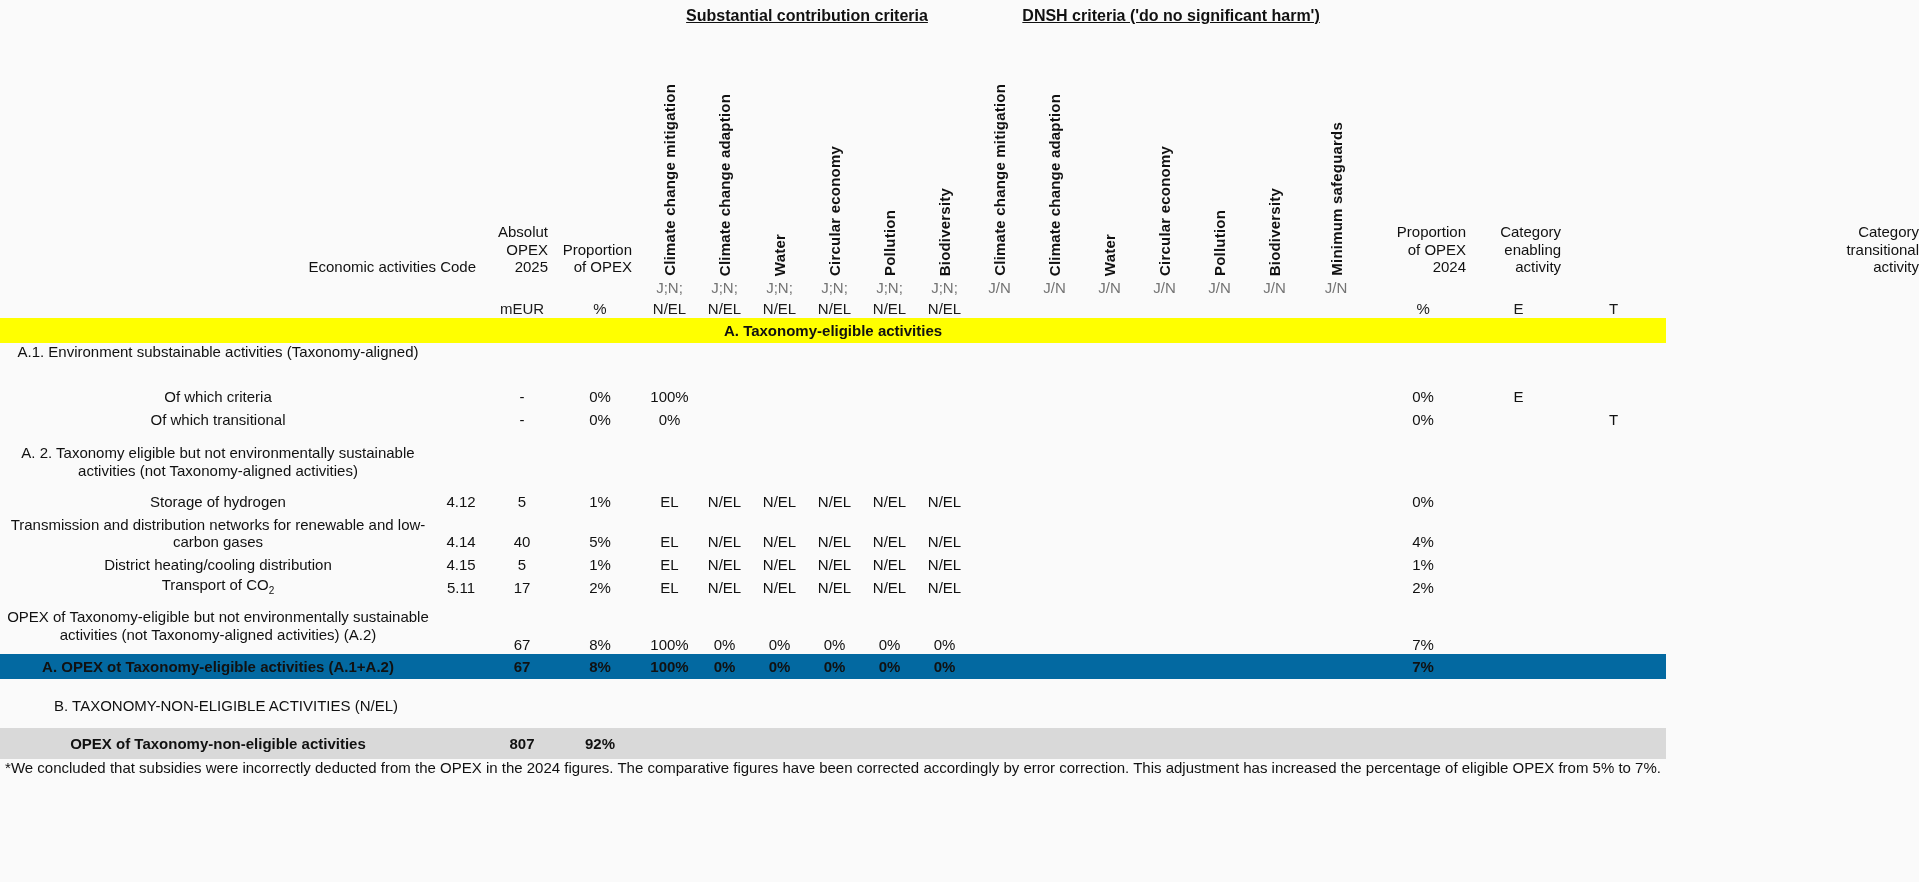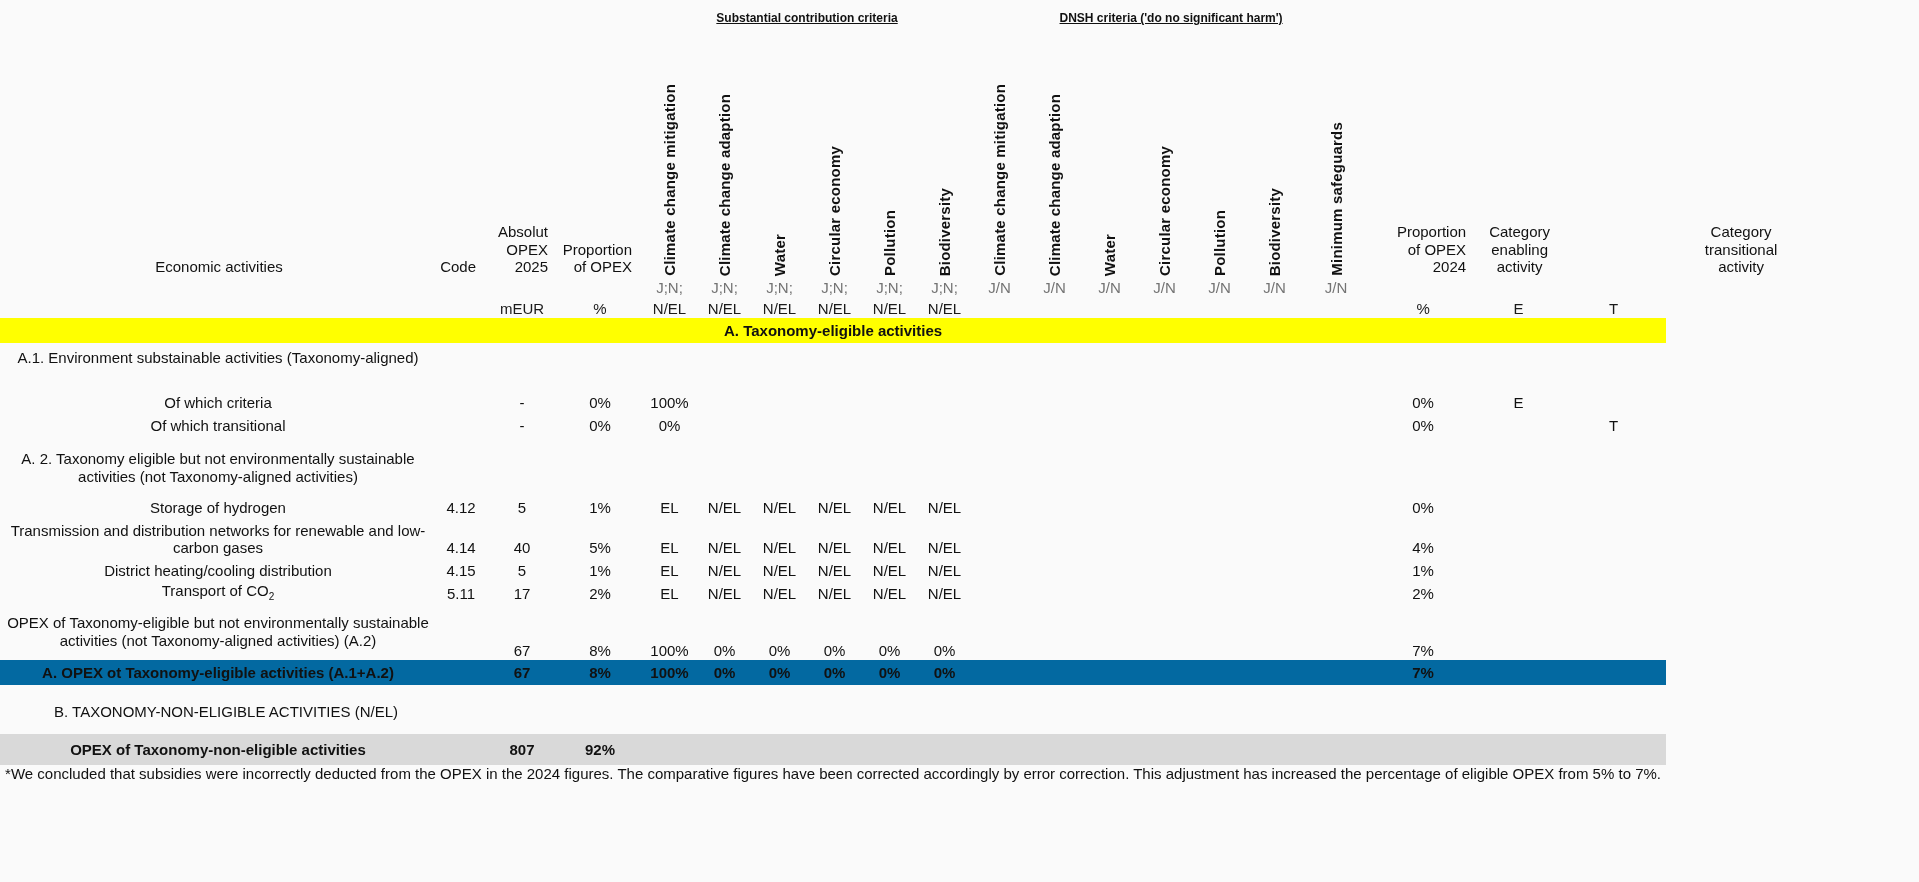--- a/index.html
+++ b/index.html
@@ -38,21 +38,21 @@
     line-height: 1.18;
   }
 
   
   .grouphdr {
     height: 26px;
     vertical-align: top;
   }
   .grouphdr .gtitle {
     font-weight: bold;
-    font-size: 12px;
+    font-size: 16px;
     text-decoration: underline;
     white-space: nowrap;
     display: inline-block;
     padding-top: 2px;
   }
 
   
   .rotwrap {
     height: 250px;
     position: relative;
@@ -73,21 +73,21 @@
     display: block;
     line-height: 1;
   }
   .colhdr {
     font-weight: bold;
     font-size: 16px;
     vertical-align: bottom;
     line-height: 1.15;
     padding-bottom: 1px;
   }
-  .colhdr.left { text-align: center; padding-left: 2px; }
+  .colhdr.left { text-align: right; padding-left: 2px; }
   .colhdr.right { text-align: right; padding-right: 10px; }
 
   
   .unitrow td {
     font-size: 14px;
     color: #737373;
     height: 21px;
     vertical-align: bottom;
   }
   .unitrow2 td {
@@ -311,21 +311,21 @@
       <td class="u-right">%</td>
       <td>E</td>
       <td>T</td>
     </tr>
 
     <tr class="yellowband">
       <td class="actname" colspan="20">A. Taxonomy-eligible activities</td>
     </tr>
 
     <tr class="datarow">
-      <td class="actname b" style="height:40px;vertical-align:top;padding-top:6px;">A.1. Environment substainable activities (Taxonomy-aligned)</td>
+      <td class="actname b" style="height:40px;vertical-align:top;padding-top:0;">A.1. Environment substainable activities (Taxonomy-aligned)</td>
       <td colspan="19"></td>
     </tr>
 
     <tr class="datarow">
       <td class="actname">Of which criteria</td>
       <td class="num"></td>
       <td class="num b">-</td>
       <td class="num b">0%</td>
       <td class="mid b">100%</td>
       <td class="mid b"></td>

